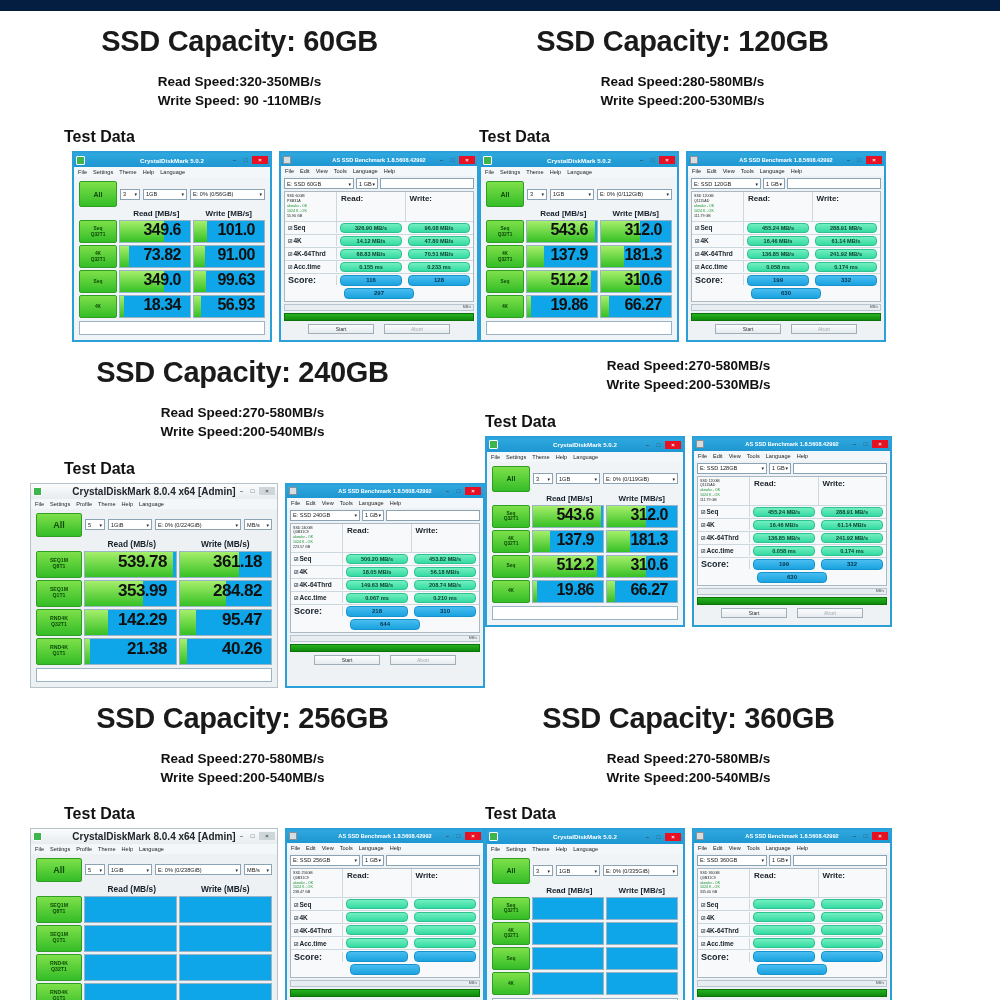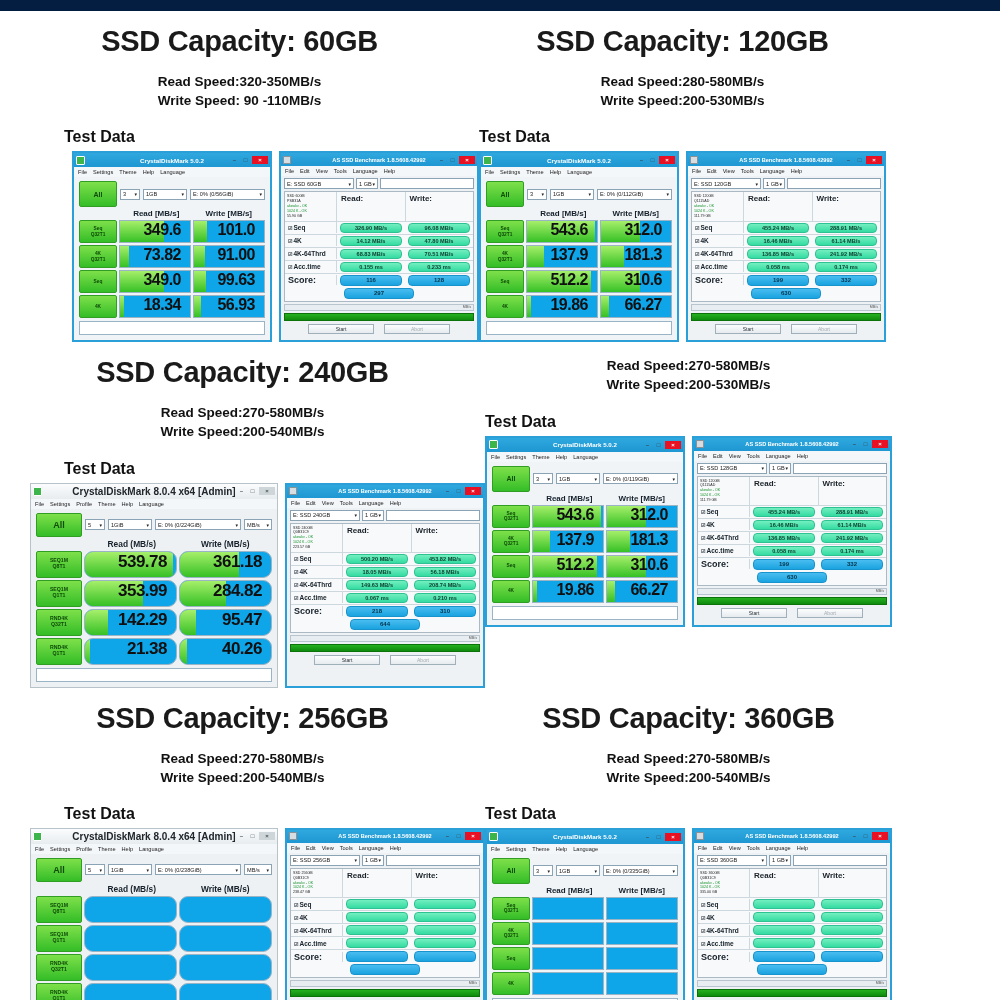--- a/index.html
+++ b/index.html
@@ -111,21 +111,21 @@
   .val span.num { position:relative; z-index:2; letter-spacing:-0.5px;}
   .cdm-foot { height:14px; border:1px solid #9ab4c6; background:#fff; margin-top:3px; }
 
   
   .cdm8 { width:248px; background:#eef1f3; border:1px solid #b8c2c9; }
   .cdm8 .win-title { background:linear-gradient(#fbfcfd,#e7ecef); color:#20262c; height:15px; }
   .cdm8 .win-title .t-text { color:#20262c; font-size:10px; }
   .cdm8 .wb.close { background:#cfd6da; color:#4a5156; }
   .cdm8 .allbtn { width:46px; height:24px; font-size:9px; }
   .cdm8 .rowlbl { width:46px; min-height:27px; font-size:5.2px; }
-  .cdm8 .val { min-height:27px; font-size:17px;border-radius:9px; }
+  .cdm8 .val { min-height:27px; font-size:17px; }
   .cdm8 .cdm-cols { margin-left:49px; }
   .cdm8 .cdm-cols div { font-size:8.4px; }
 
   
   .assd { width:200px; background:#eef2f5; border:2px solid #2a9fd8; }
   .assd .win-title { background:linear-gradient(#2fa8df,#1e97d2); color:#fff; height:13px; }
   .assd .win-title .t-text { color:#fff; font-size:5.6px; }
   .assd-ico { width:8px;height:8px;background:#d8dde1;border:1px solid #8a9299; z-index:2;}
   .assd-body { padding:2px 3px 3px 3px; }
   .assd-toolbar { display:flex; gap:2px; align-items:center; margin-bottom:2px; }

